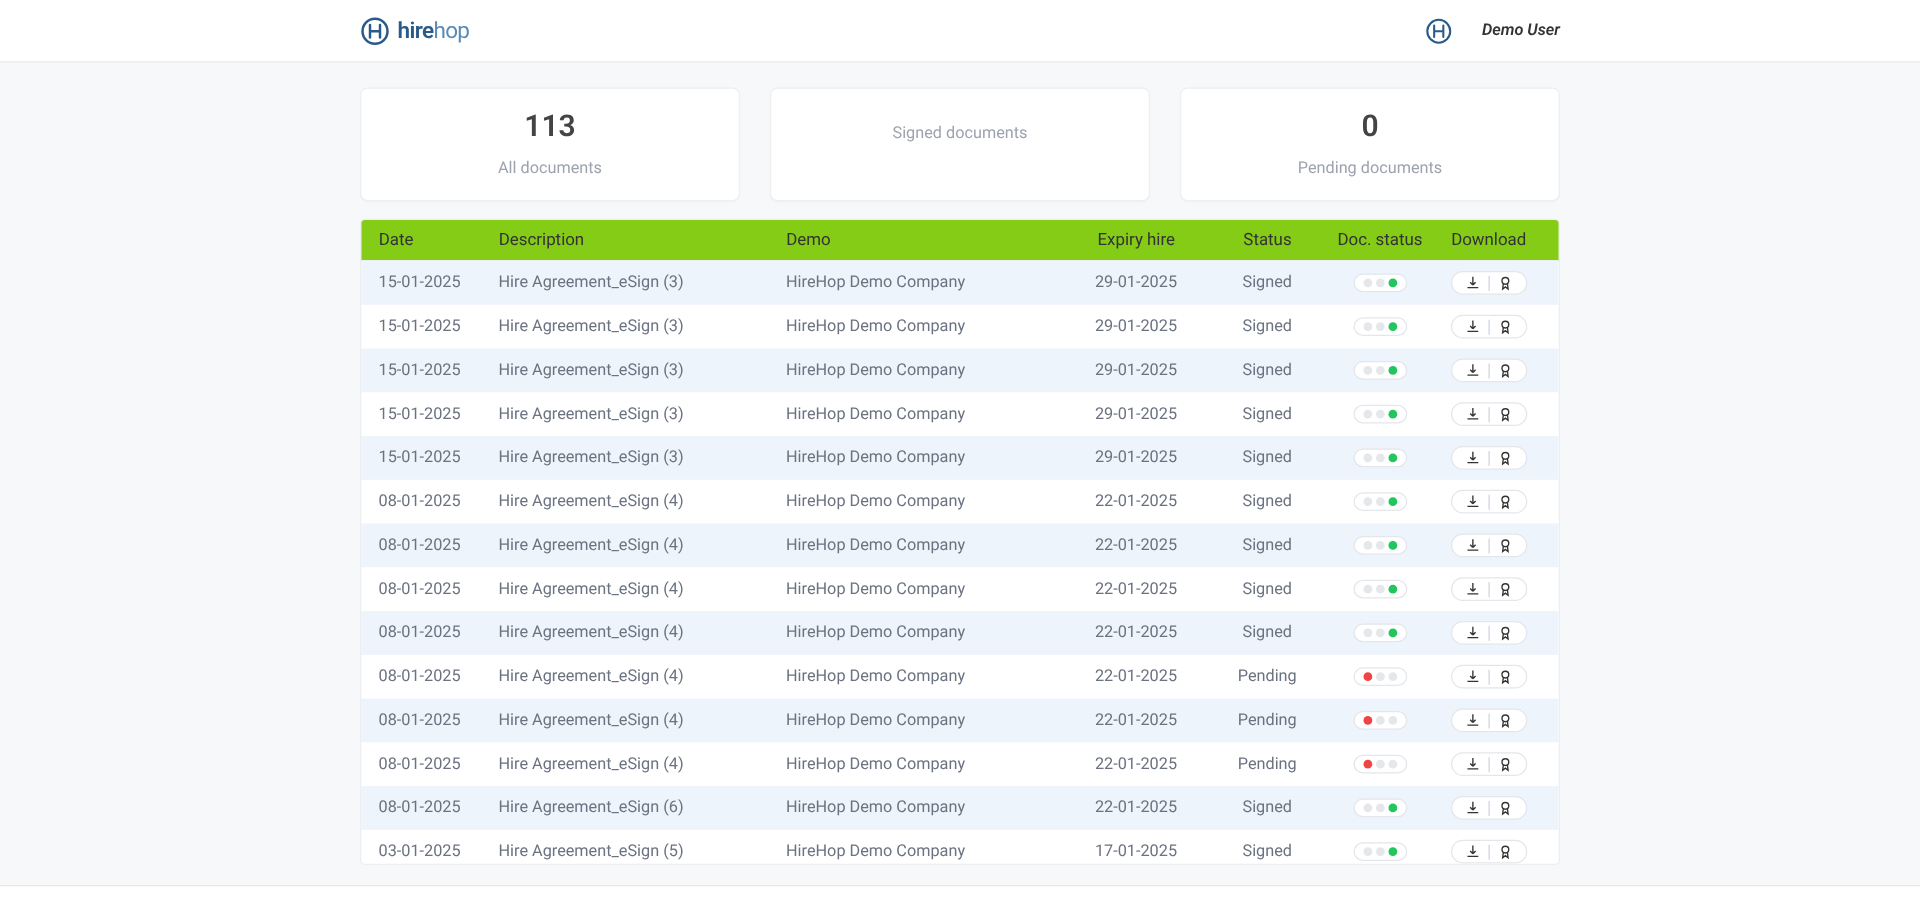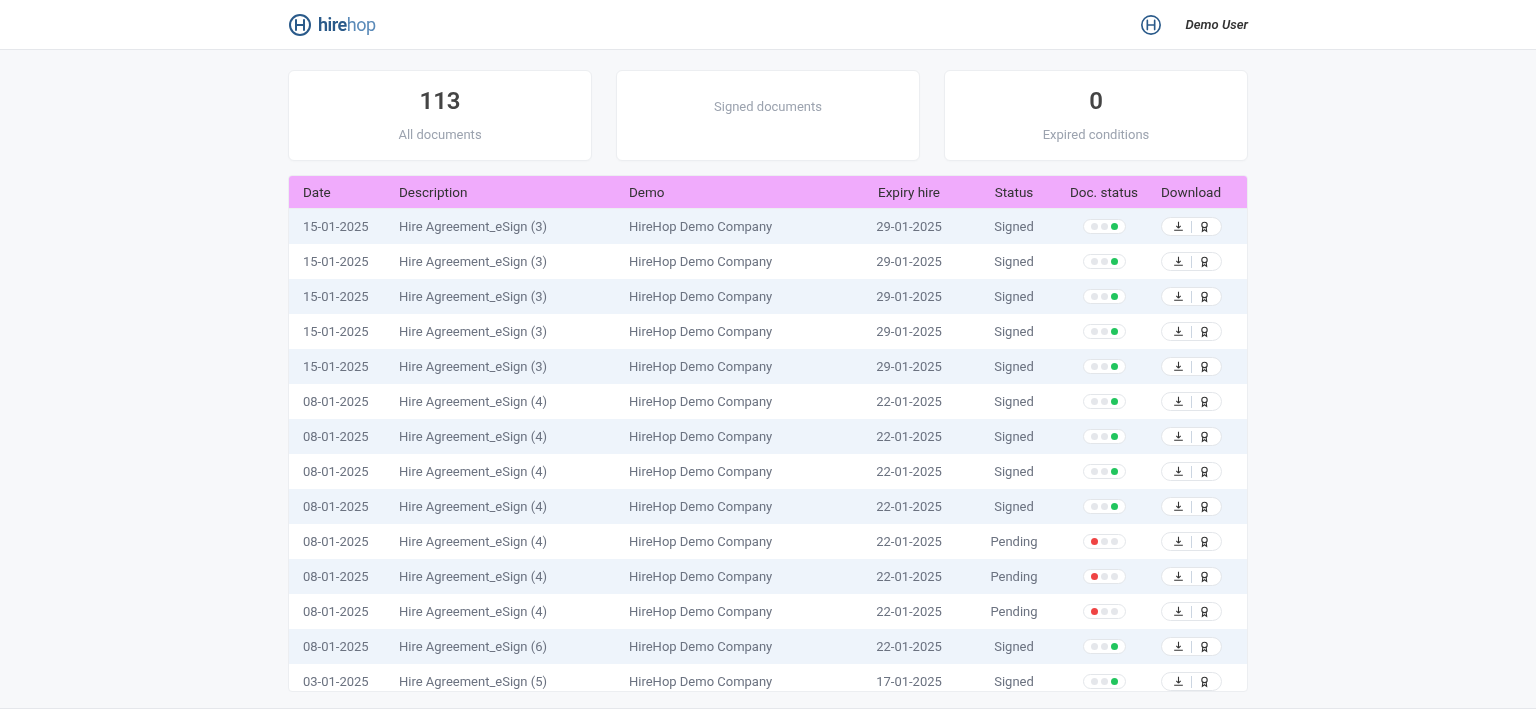--- a/index.html
+++ b/index.html
@@ -93,21 +93,21 @@
 }
 .table-scroll::-webkit-scrollbar { width: 7px; }
 .table-scroll::-webkit-scrollbar-thumb { background: #c3cad4; border-radius: 4px; }
 .table-scroll::-webkit-scrollbar-track { background: transparent; }
 
 .thead {
   display: flex;
   padding: 8px 14px;
   font-size: 13.5px;
   color: #333;
-  background: #f0abfc;
+  background: #84cc16;
   border-bottom: 1px solid #eceef1;
 }
 .row {
   display: flex;
   padding: 8px 14px;
   font-size: 13px;
   color: #6b7280;
   align-items: center;
   min-height: 32px;
 }
@@ -189,21 +189,21 @@
 <div class="stats" id="stats-row">
     <div class="stat-card">
     <div class="stat-value">113</div>
     <div class="stat-label">All documents</div>
     </div>
     <div class="stat-card">
     <div class="stat-label">Signed documents</div>
     </div>
     <div class="stat-card">
     <div class="stat-value">0</div>
-    <div class="stat-label">Expired conditions</div>
+    <div class="stat-label">Pending documents</div>
     </div>
   </div>
 
 <div class="table-wrap">
   <div class="thead">
     <div class="col-date">Date</div>
     <div class="col-desc">Description</div>
     <div class="col-from">Demo</div>
     <div class="col-expiry">Expiry hire</div>
     <div class="col-status">Status</div>

